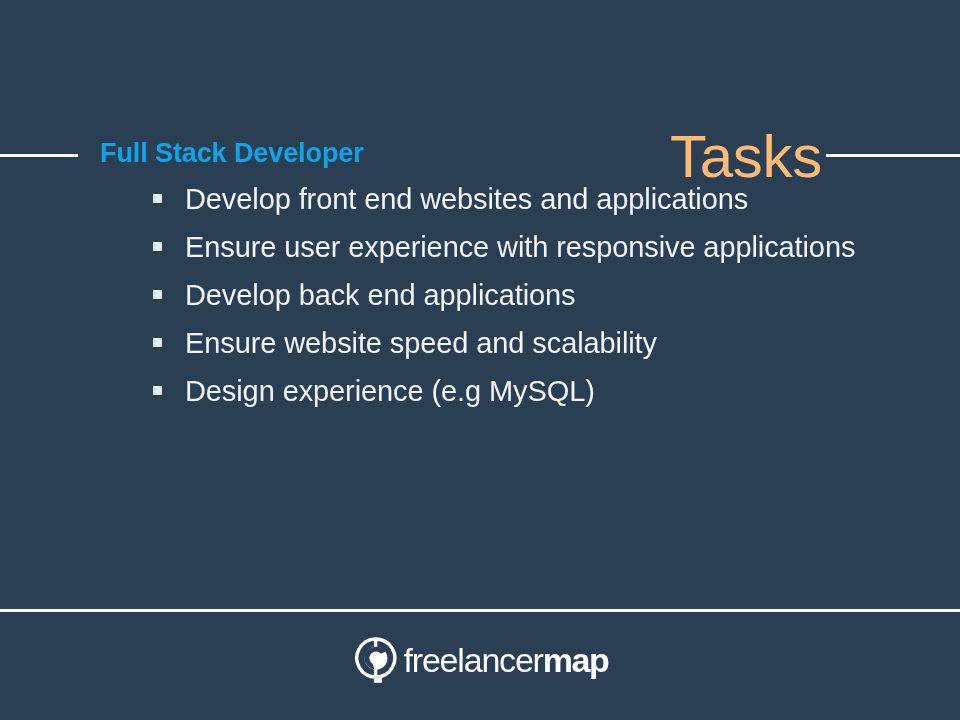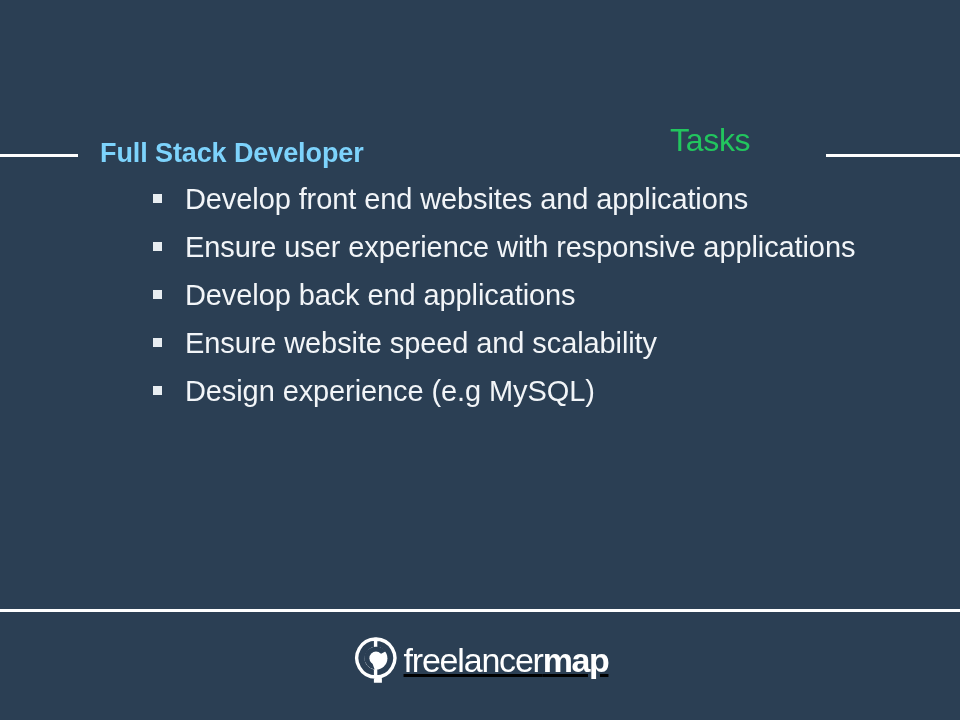--- a/index.html
+++ b/index.html
@@ -40,32 +40,32 @@
   }
   .rule-left  { left: 0px;   width: 78px; }
   .rule-right { left: 826px; width: 134px; }
 
   .subtitle {
     position: absolute;
     left: 100px;
     top: 78px;
     font-size: 27px;
     font-weight: bold;
-    color: #7dd3fc;
+    color: #0ea5e9;
     letter-spacing: -0.1px;
     white-space: nowrap;
   }
 
   .title {
     position: absolute;
     left: 670px;
     top: 62px;
-    font-size: 32px;
+    font-size: 60px;
     font-weight: 300;
-    color: #22c55e;
+    color: #fdba74;
     letter-spacing: -0.3px;
     white-space: nowrap;
   }
 
   
   .task-list {
     position: absolute;
     left: 152px;
     top: 175px;
     width: 760px;
@@ -113,21 +113,20 @@
     height: 60px;
     display: flex;
     align-items: center;
     justify-content: center;
   }
 
   .logo {
     display: flex;
     align-items: center;
     gap: 4px;
-    text-decoration: underline;
   }
 
   .logo-mark {
     width: 48px;
     height: 48px;
     flex: 0 0 48px;
     display: block;
   }
 
   .logo-word {

